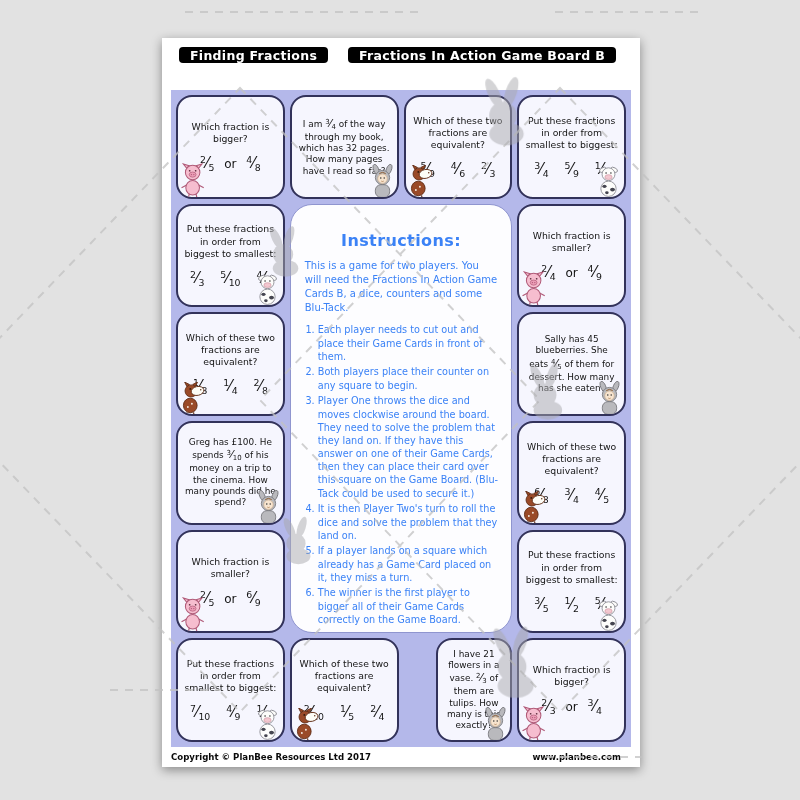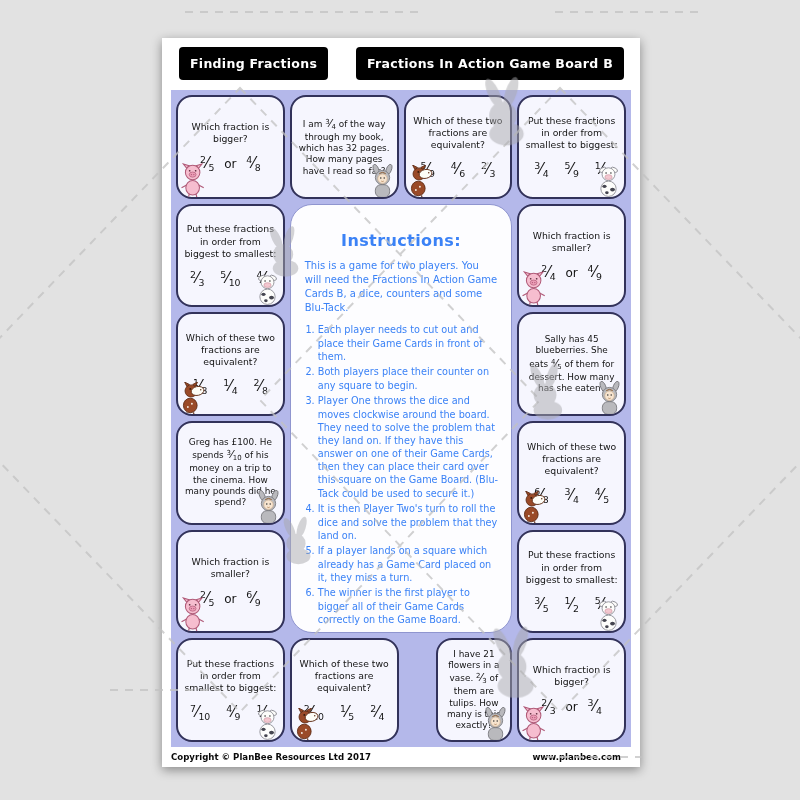--- a/index.html
+++ b/index.html
@@ -8,25 +8,25 @@
     --card-border:#32325a;
     --header-bg:#000000;
   }
   *{box-sizing:border-box;margin:0;padding:0}
   html,body{width:800px;height:800px;overflow:hidden}
   body{background:#e2e2e2;font-family:"DejaVu Sans",sans-serif;position:relative}
 
   .page{position:absolute;left:162px;top:38px;width:478px;height:729px;background:#ffffff;
         box-shadow:0 3px 10px rgba(0,0,0,.4);}
 
-  .hbar{position:absolute;top:9px;height:33px;background:var(--header-bg);color:#fff;
+  .hbar{position:absolute;top:9px;height:16px;background:var(--header-bg);color:#fff;
         display:flex;align-items:center;padding:0 11px;border-radius:4px;
         font-weight:700;font-size:12.5px;letter-spacing:.3px;white-space:nowrap}
   .hbar-left{left:17px}
-  .hbar-right{right:16px}
+  .hbar-right{right:24px}
 
   .board{position:absolute;left:9px;right:9px;top:52px;bottom:20px;background:var(--board-bg);
          display:grid;grid-template-columns:repeat(4,1fr);grid-template-rows:repeat(6,1fr);
          gap:5px;padding:5px;}
 
   .card{position:relative;background:var(--card-bg);border:2px solid var(--card-border);
         border-radius:16px;display:flex;flex-direction:column;align-items:center;
         justify-content:center;text-align:center;padding:7px 6px;color:#141414;overflow:hidden}
   .card-q{font-size:9.3px;line-height:1.3;font-weight:500}
   .card-q.long{font-size:8.9px;line-height:1.27}

